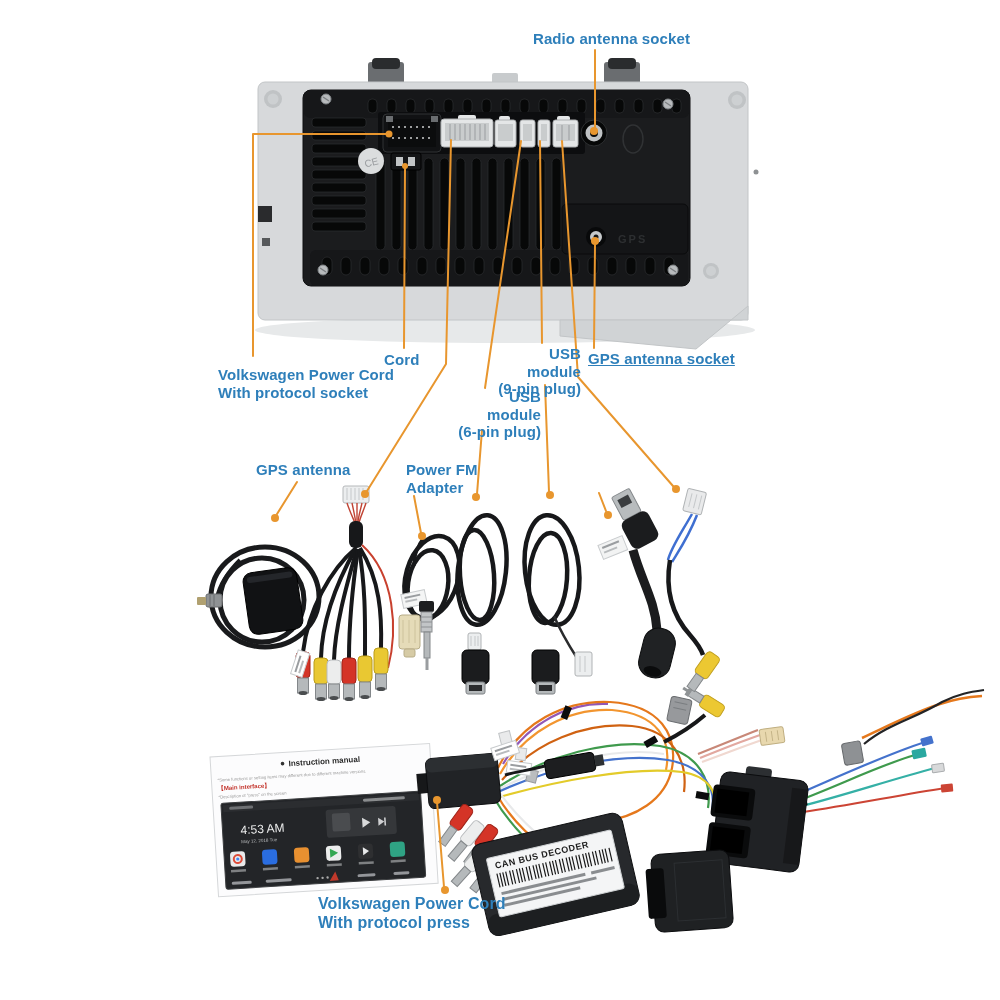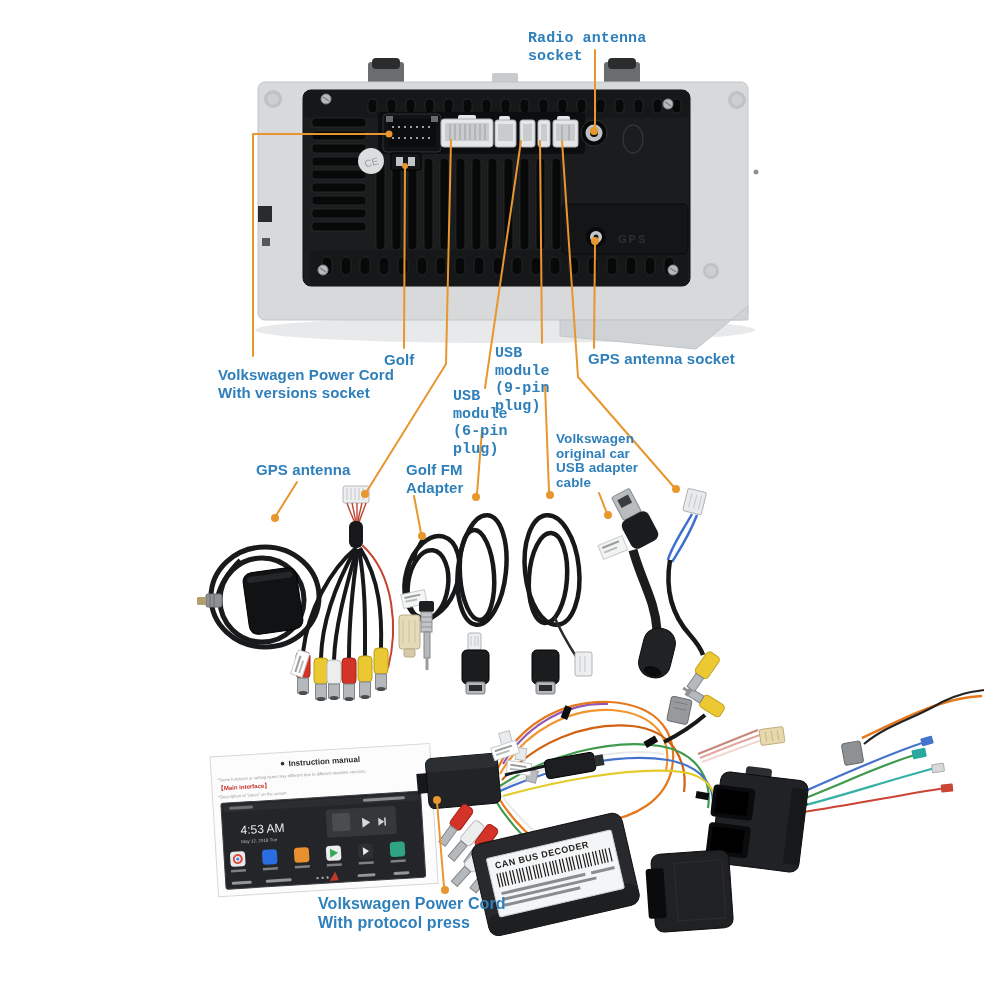--- a/index.html
+++ b/index.html
@@ -1,21 +1,21 @@
 <!DOCTYPE html>
 <html style="--label-blue: #2e7fba; --leader: #e8962e;"><head>
 <meta charset="utf-8">
 <style>
   html,body{margin:0;padding:0;background:#fff;}
   .stage{position:relative;width:1000px;height:1000px;background:#fff;overflow:hidden;
          font-family:"Liberation Sans",sans-serif;}
   svg{position:absolute;left:0;top:0;}
   .callout{position:absolute;color:var(--label-blue,#2e7fba);font-weight:700;
            font-size:15px;line-height:17.5px;letter-spacing:.1px;}
-  .c-center{text-align:left;font-family:Liberation Mono, monospace;}
+  .c-center{text-align:right;}
   .c-small{font-size:13.5px;line-height:14.5px;}
   .c-big{font-size:16px;line-height:19px;}
   .callout span{display:block;}
   .leader{stroke:var(--leader,#e8962e);stroke-width:2;fill:none;stroke-linecap:round;stroke-linejoin:round;}
   .ldot{fill:var(--leader,#e8962e);}
   .slotstroke{fill:#070808;stroke:#2c2e30;stroke-width:.7;}
 </style>
 </head>
 <body>
 
@@ -600,48 +600,42 @@
     <circle class="ldot" cx="437" cy="800" r="4"></circle>
     <path class="leader" d="M437,802 L444,887"></path>
     <circle class="ldot" cx="445" cy="890" r="4"></circle>
   </g>
 </svg>
 
   <div class="callout c-center" style="left:528px;top:30px;width:162px;">Radio antenna socket</div>
 
   <div class="callout" style="left:218px;top:366px;">
     <span>Volkswagen Power Cord</span>
-    <span>With versions socket</span>
+    <span>With protocol socket</span>
   </div>
 
-  <div class="callout" style="left:384px;top:351px;">Golf</div>
+  <div class="callout" style="left:384px;top:351px;">Cord</div>
 
   <div class="callout c-center" style="left:495px;top:345px;width:86px;">
     <span>USB module</span>
     <span>(9-pin plug)</span>
   </div>
 
   <div class="callout c-center" style="left:453px;top:388px;width:88px;">
     <span>USB module</span>
     <span>(6-pin plug)</span>
   </div>
 
-  <div class="callout" style="left:588px;top:350px;">GPS antenna socket</div>
+  <div class="callout" style="left:588px;top:350px;text-decoration:underline;">GPS antenna socket</div>
 
   <div class="callout" style="left:256px;top:461px;">GPS antenna</div>
 
   <div class="callout" style="left:406px;top:461px;">
-    <span>Golf FM</span>
+    <span>Power FM</span>
     <span>Adapter</span>
   </div>
 
-  <div class="callout c-small" style="left:556px;top:432px;">
-    <span>Volkswagen</span>
-    <span>original car</span>
-    <span>USB adapter</span>
-    <span>cable</span>
-  </div>
 
   <div class="callout c-big" style="left:318px;top:894px;">
     <span>Volkswagen Power Cord</span>
     <span>With protocol press</span>
   </div>
 </div>
 
 </body></html>

